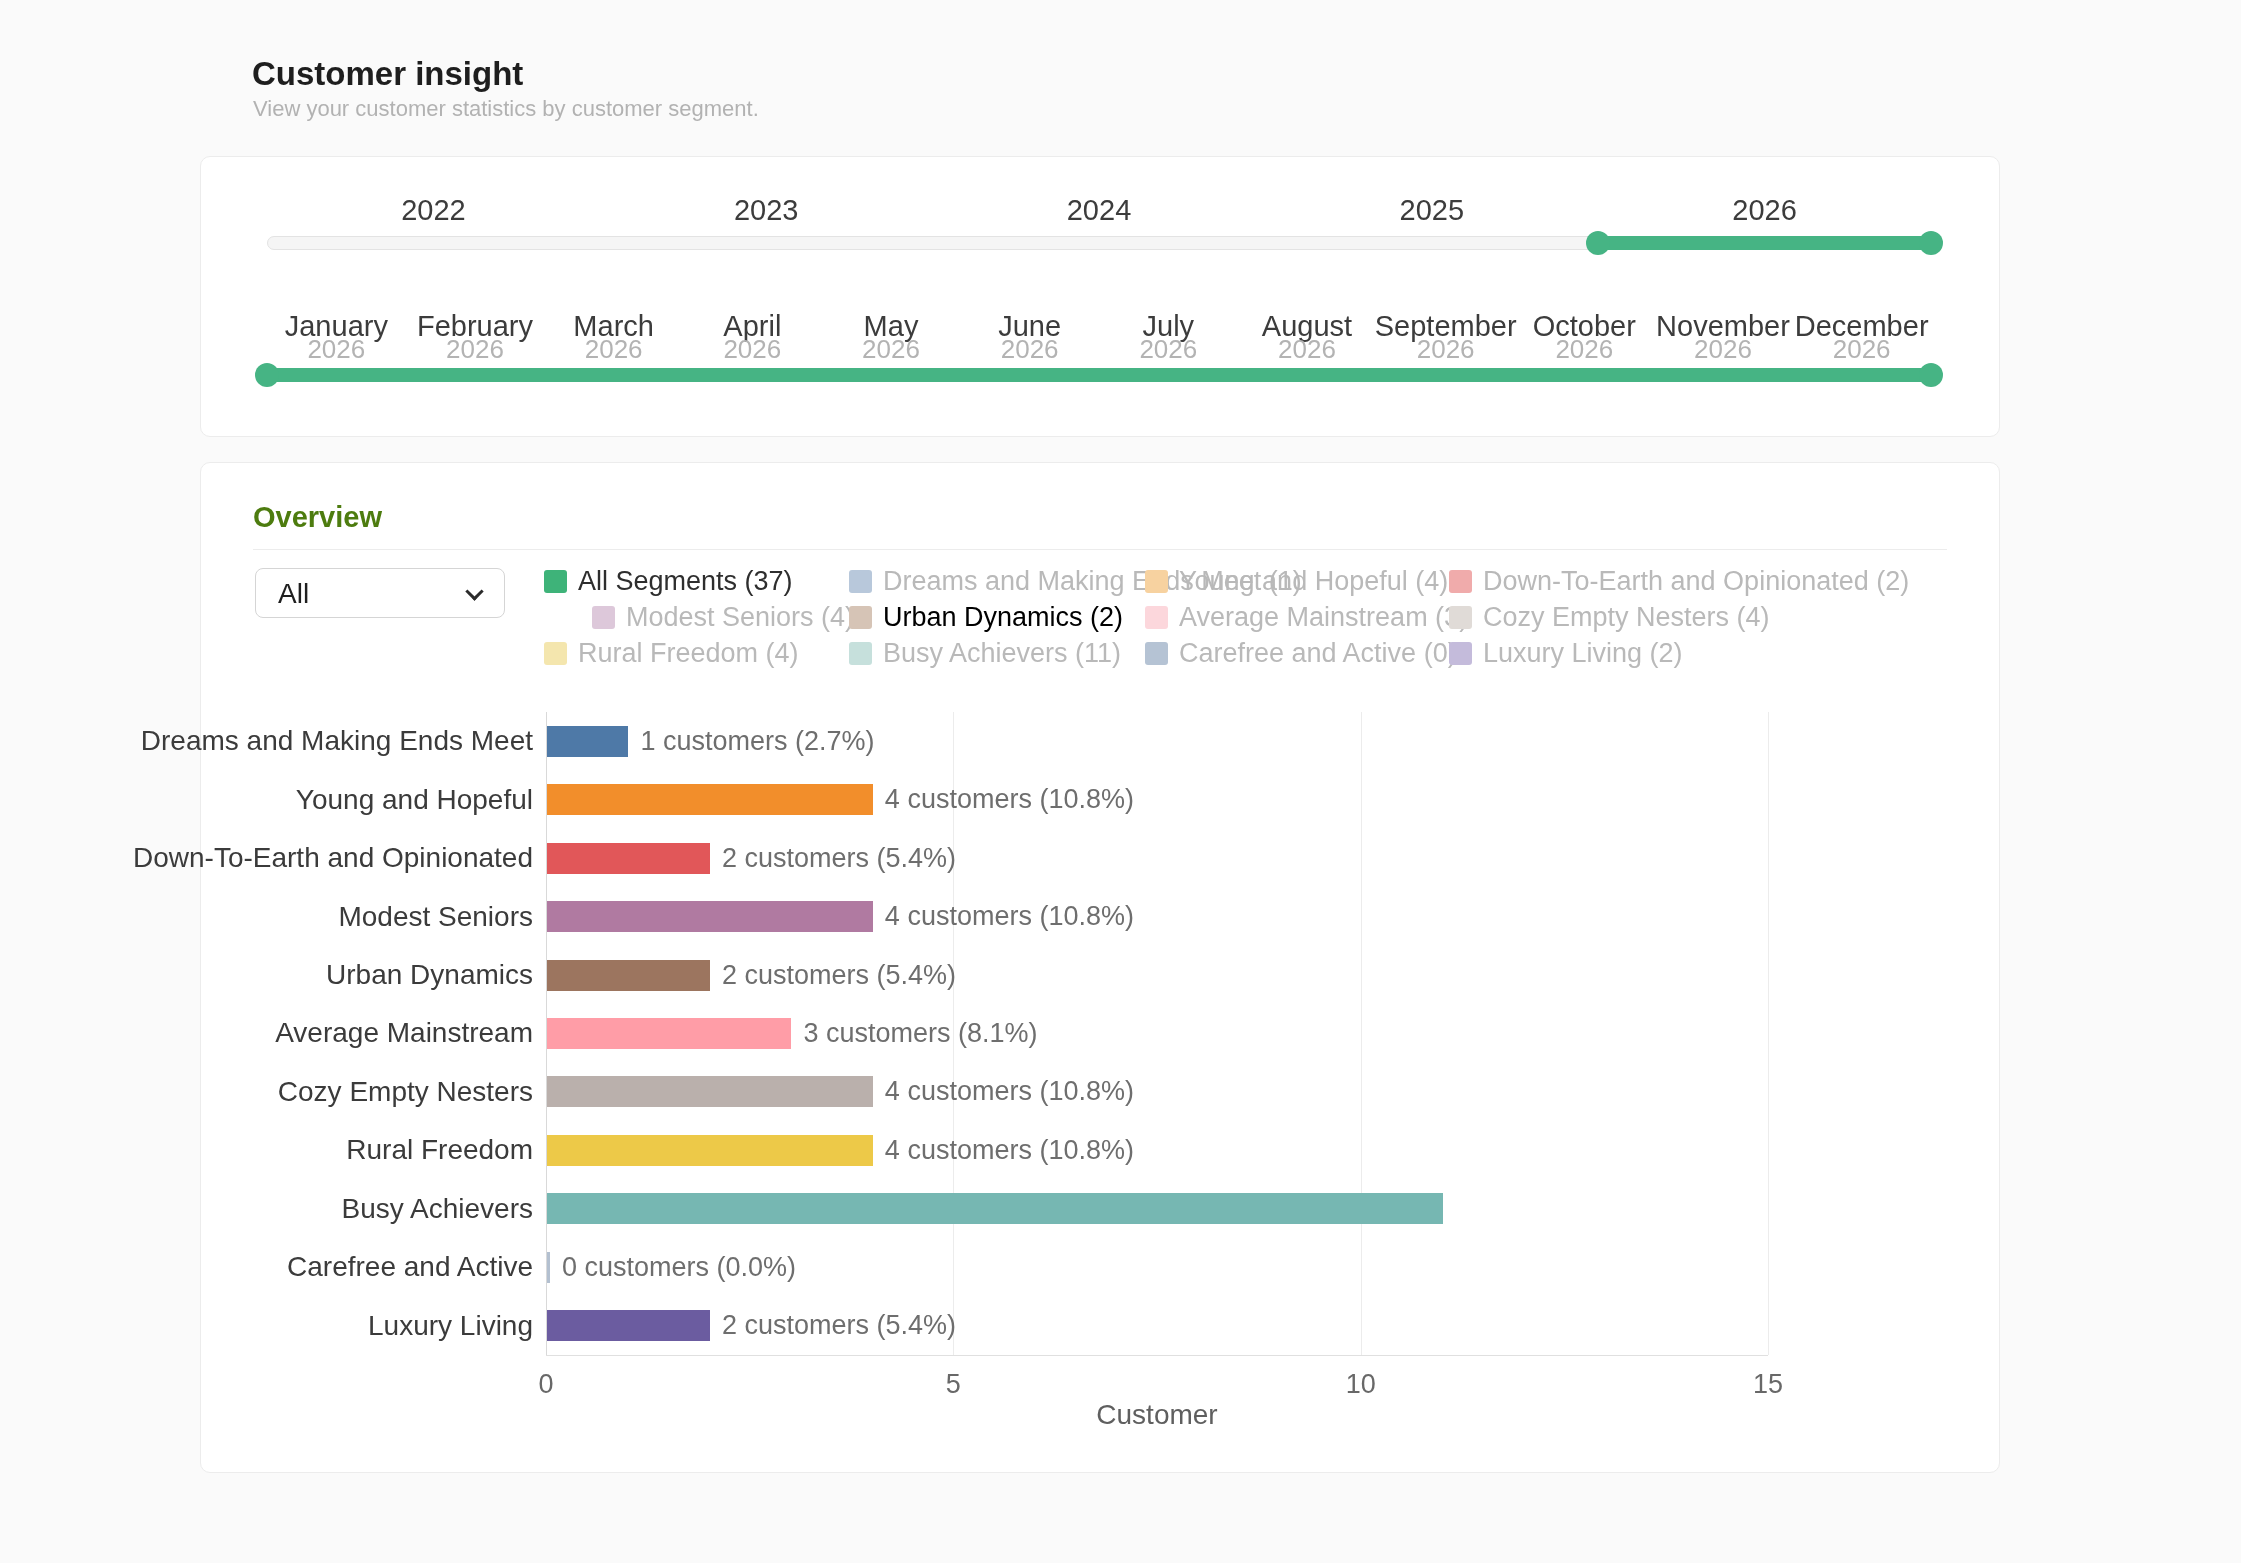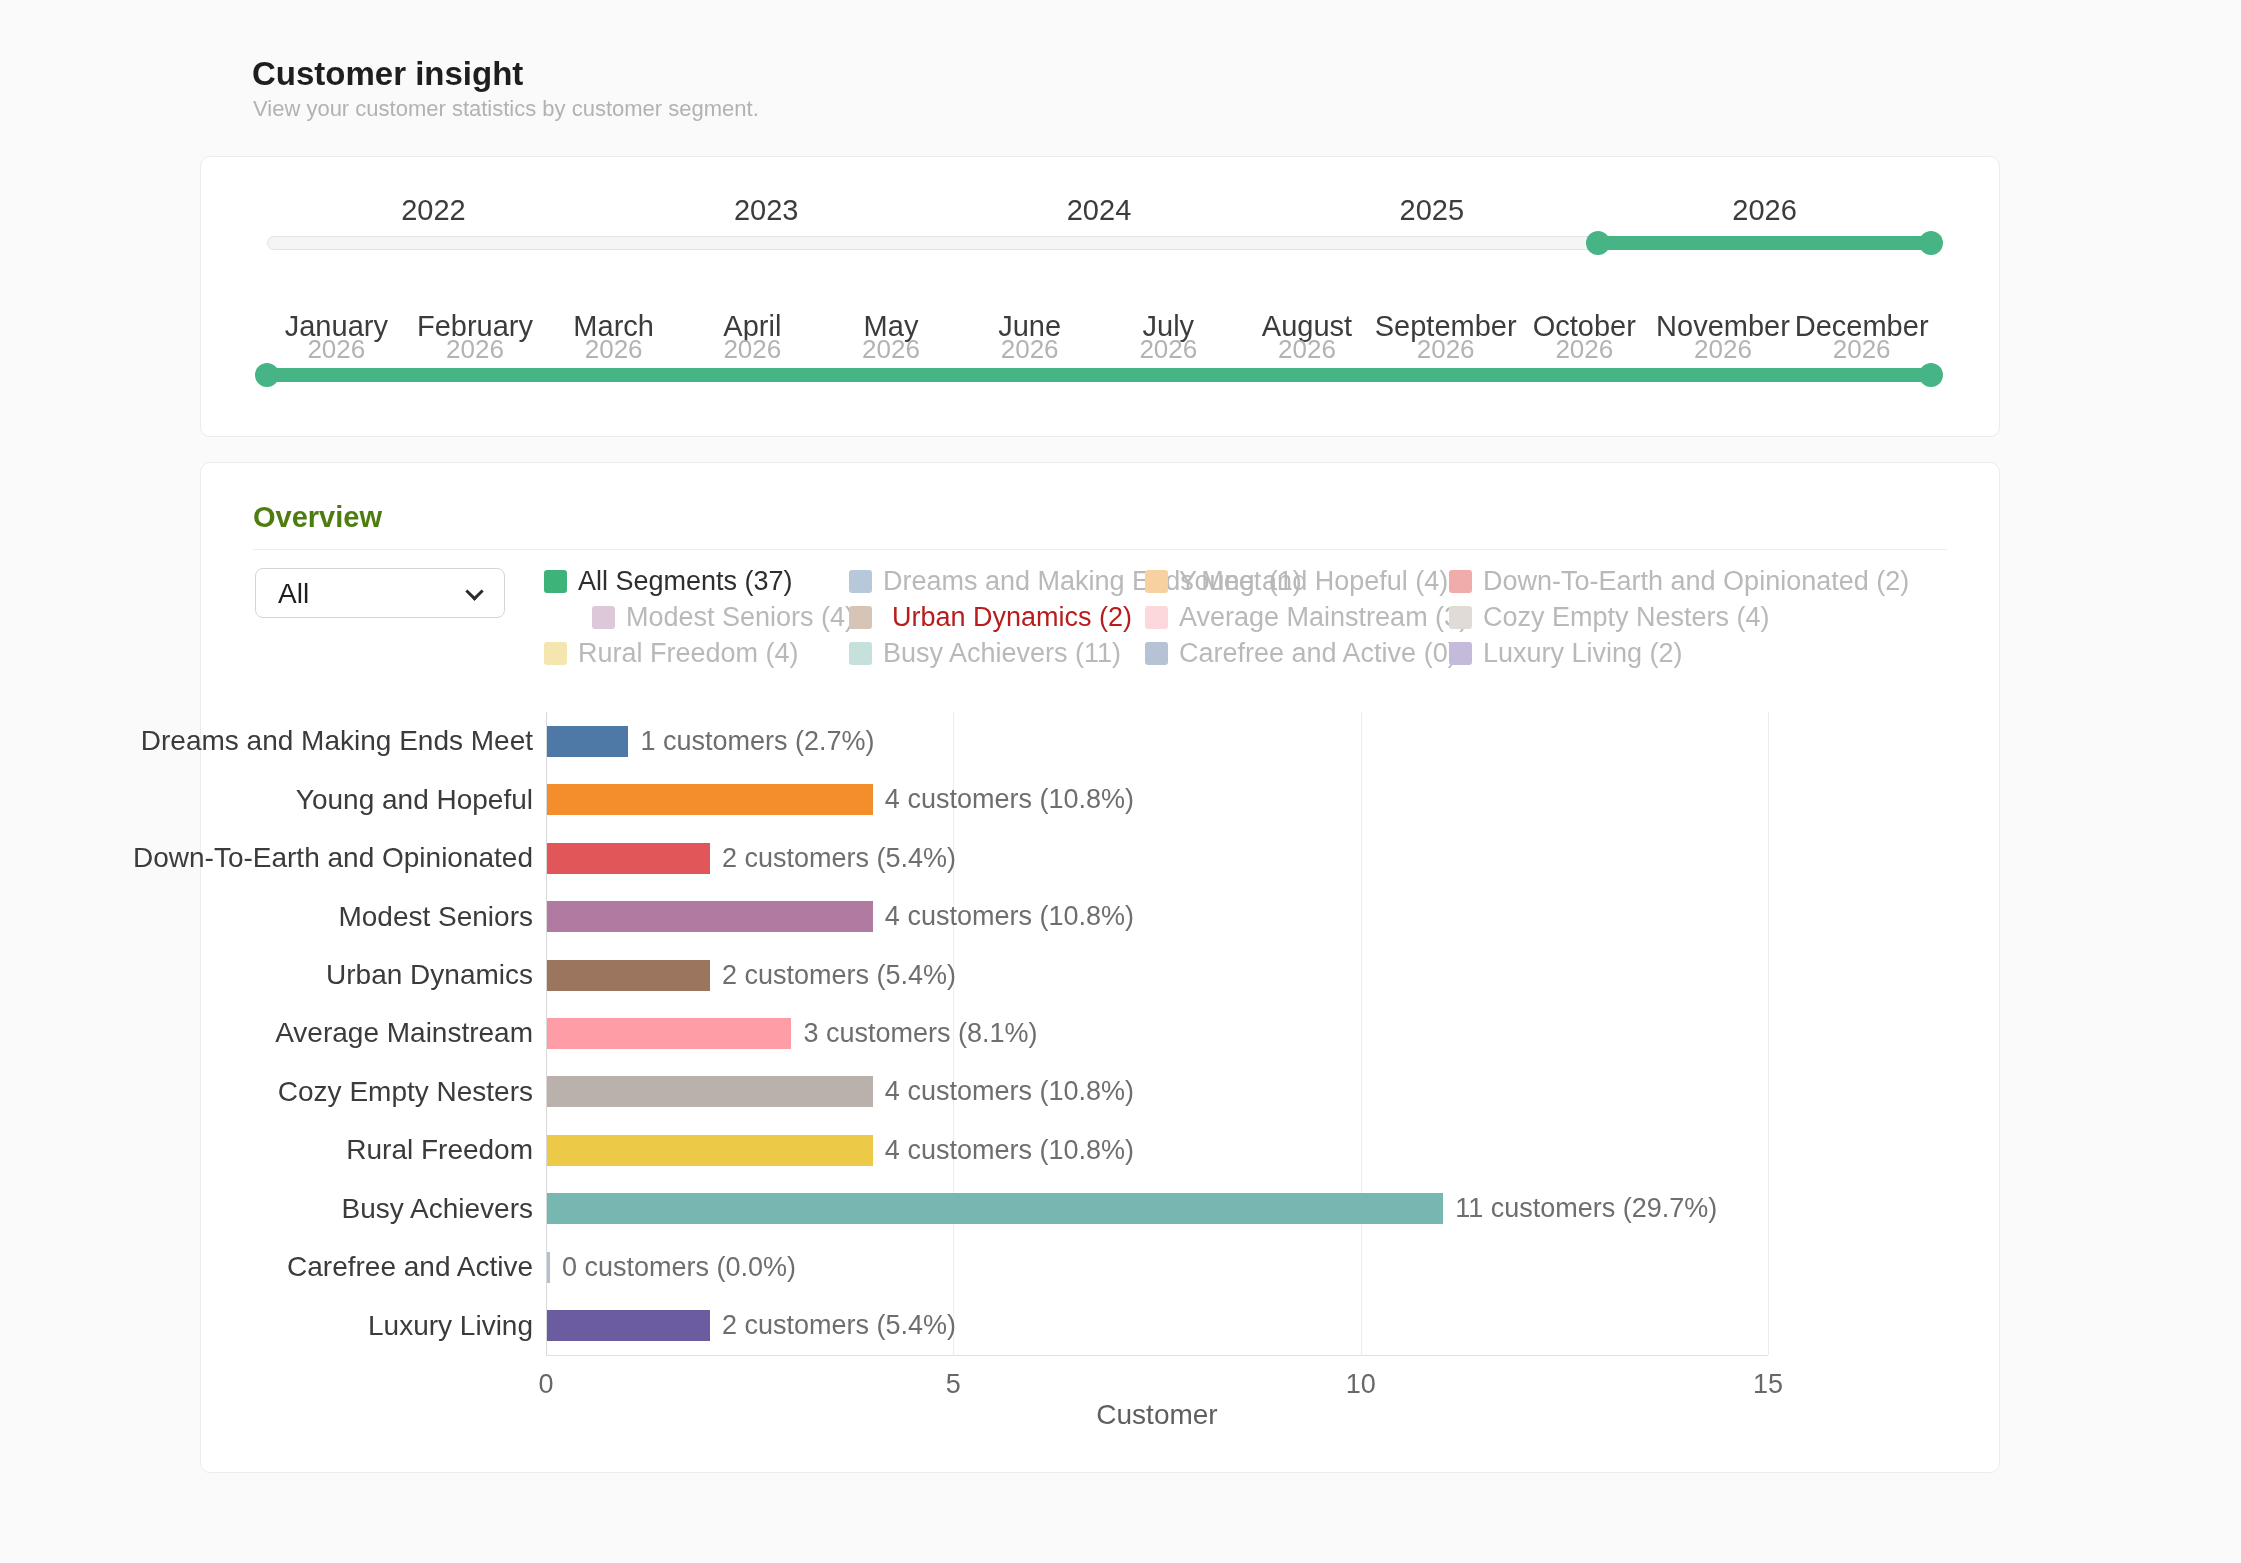--- a/index.html
+++ b/index.html
@@ -151,21 +151,21 @@
         <div class="legend-item" style="left: 1248px; top: 100px;">
           <div class="legend-swatch" style="background: rgb(240, 171, 171);"></div>
           <div class="legend-label" style="color: rgb(185, 185, 185);">Down-To-Earth and Opinionated (2)</div>
         </div>
         <div class="legend-item" style="left: 343px; top: 136px; margin-left: 48px;">
           <div class="legend-swatch" style="background: rgb(221, 200, 218);"></div>
           <div class="legend-label" style="color: rgb(185, 185, 185);">Modest Seniors (4)</div>
         </div>
         <div class="legend-item" style="left: 648px; top: 136px;">
           <div class="legend-swatch" style="background: rgb(214, 196, 182);"></div>
-          <div class="legend-label" style="color: #b91c1c; margin-left: 9px;">Urban Dynamics (2)</div>
+          <div class="legend-label" style="color: #000000;">Urban Dynamics (2)</div>
         </div>
         <div class="legend-item" style="left: 944px; top: 136px;">
           <div class="legend-swatch" style="background: rgb(252, 215, 220);"></div>
           <div class="legend-label" style="color: rgb(185, 185, 185);">Average Mainstream (3)</div>
         </div>
         <div class="legend-item" style="left: 1248px; top: 136px;">
           <div class="legend-swatch" style="background: rgb(224, 219, 215);"></div>
           <div class="legend-label" style="color: rgb(185, 185, 185);">Cozy Empty Nesters (4)</div>
         </div>
         <div class="legend-item" style="left: 343px; top: 172px;">
@@ -227,21 +227,20 @@
           <div class="value-label" style="left: 683.867px;">4 customers (10.8%)</div>
         </div>
         <div class="chart-row" style="top: 409.182px; height: 58.4545px;">
           <div class="category-label">Rural Freedom</div>
           <div class="bar" style="left: 346px; top: 13.7273px; width: 325.867px; background: rgb(237, 201, 72);"></div>
           <div class="value-label" style="left: 683.867px;">4 customers (10.8%)</div>
         </div>
         <div class="chart-row" style="top: 467.636px; height: 58.4545px;">
           <div class="category-label">Busy Achievers</div>
           <div class="bar" style="left: 346px; top: 13.7273px; width: 896.133px; background: rgb(118, 183, 178);"></div>
-          <div class="value-label" style="left: 1254.13px;">11 customers (29.7%)</div>
         </div>
         <div class="chart-row" style="top: 526.091px; height: 58.4545px;">
           <div class="category-label">Carefree and Active</div>
           <div class="bar" style="left: 346px; top: 13.7273px; width: 3px; background: rgb(179, 192, 208);"></div>
           <div class="value-label" style="left: 361px;">0 customers (0.0%)</div>
         </div>
         <div class="chart-row" style="top: 584.545px; height: 58.4545px;">
           <div class="category-label">Luxury Living</div>
           <div class="bar" style="left: 346px; top: 13.7273px; width: 162.933px; background: rgb(107, 92, 160);"></div>
           <div class="value-label" style="left: 520.933px;">2 customers (5.4%)</div>

